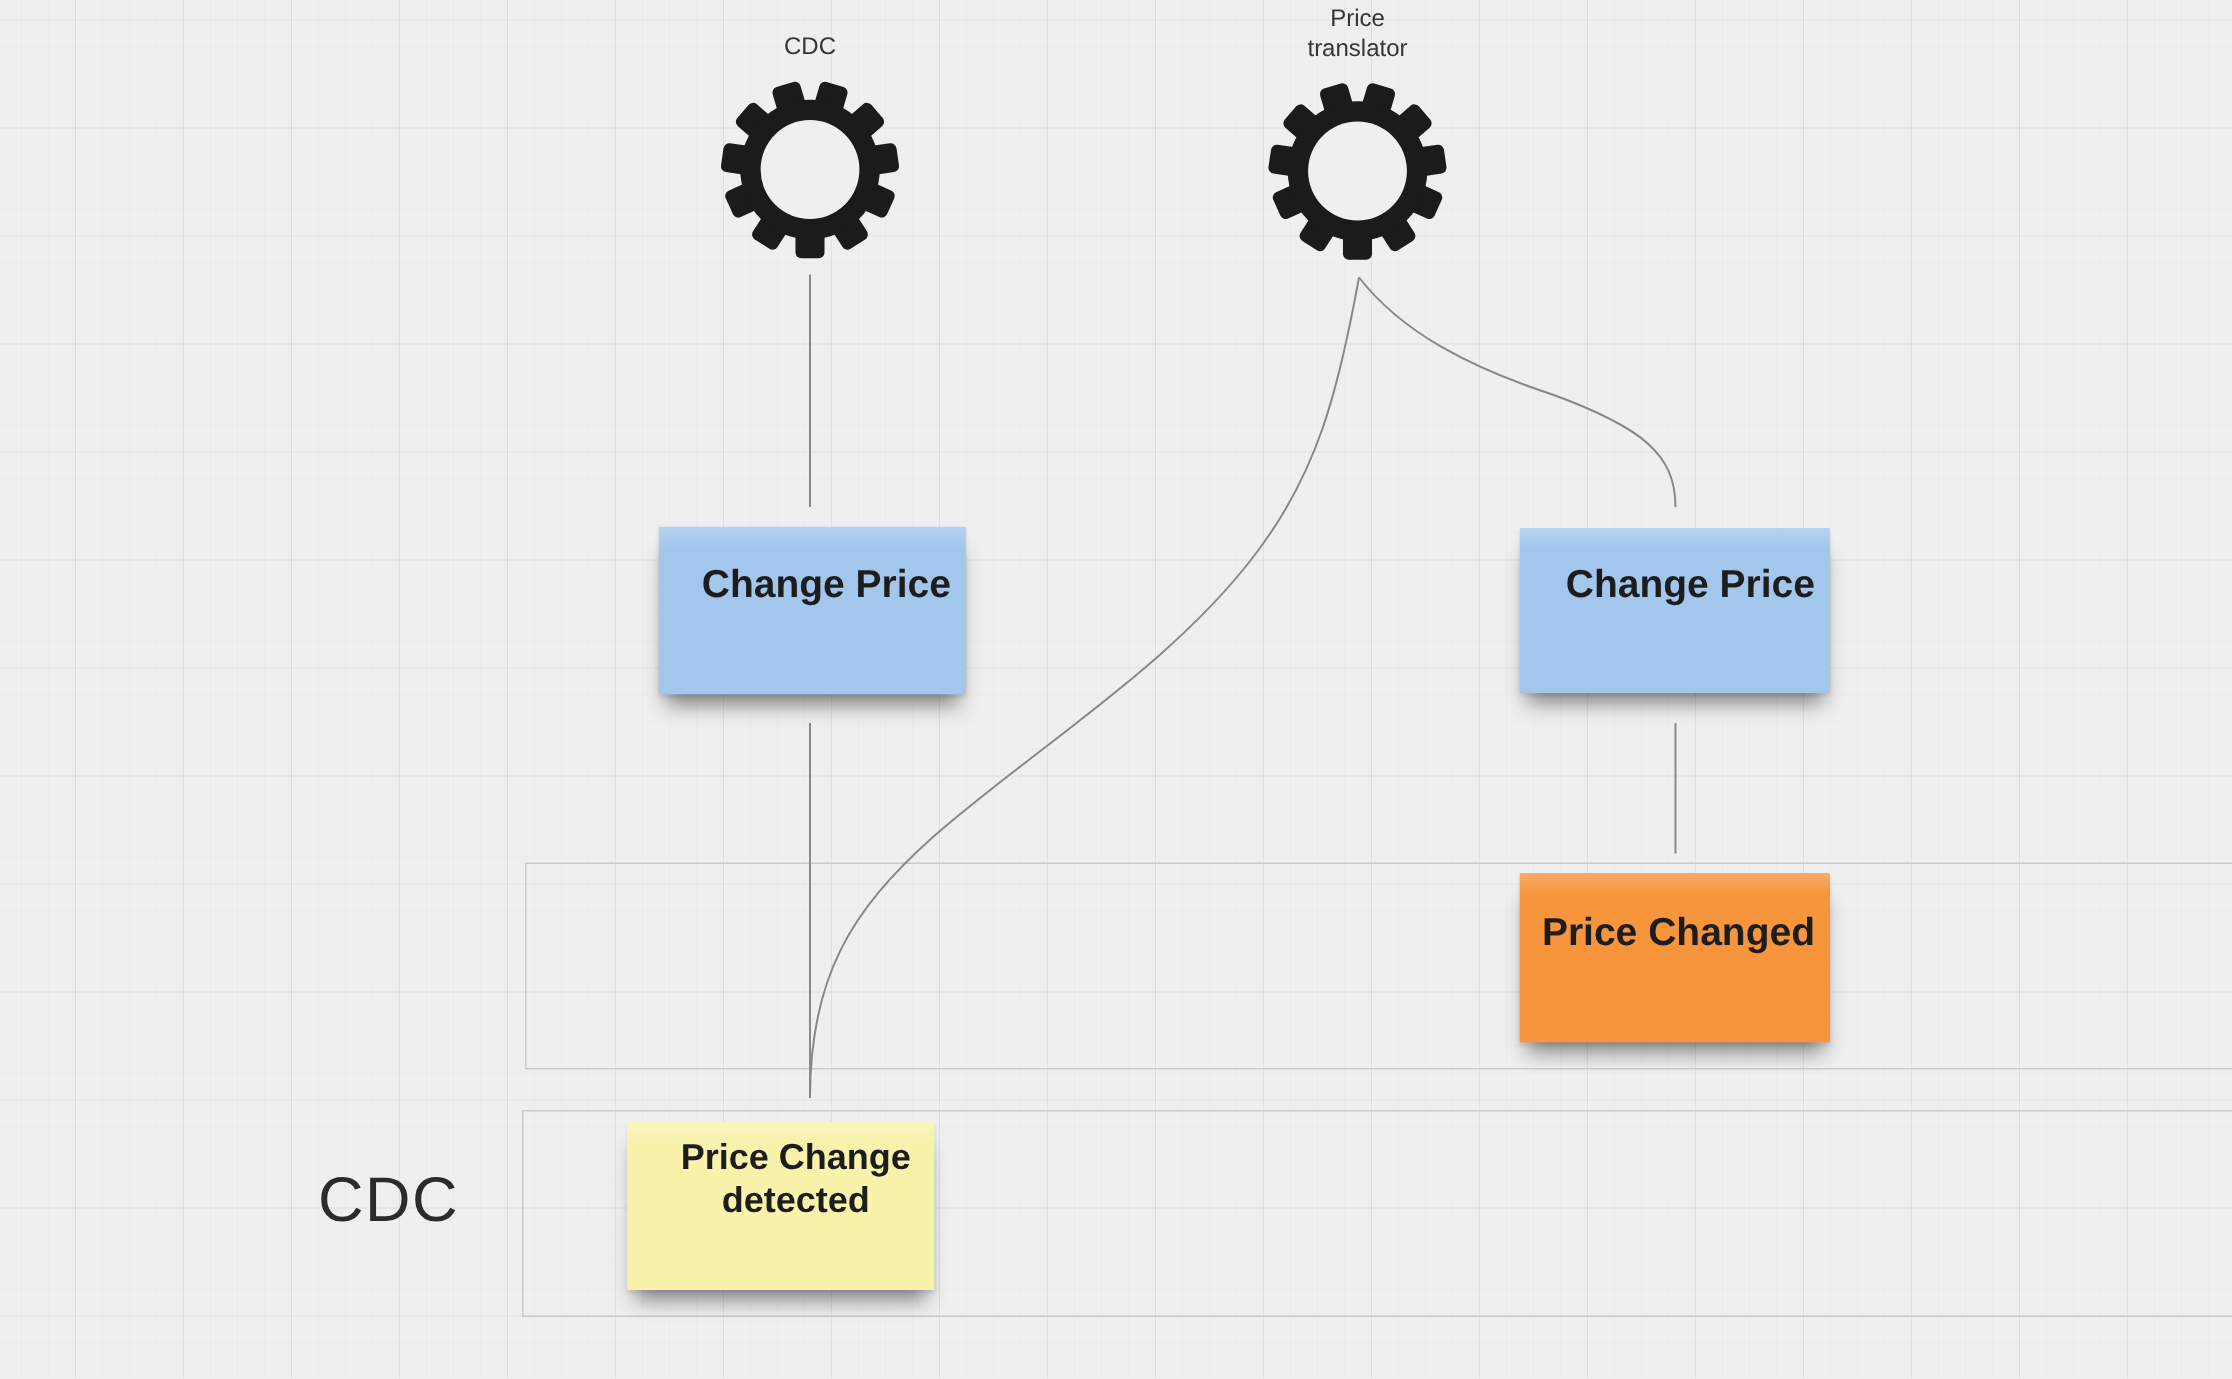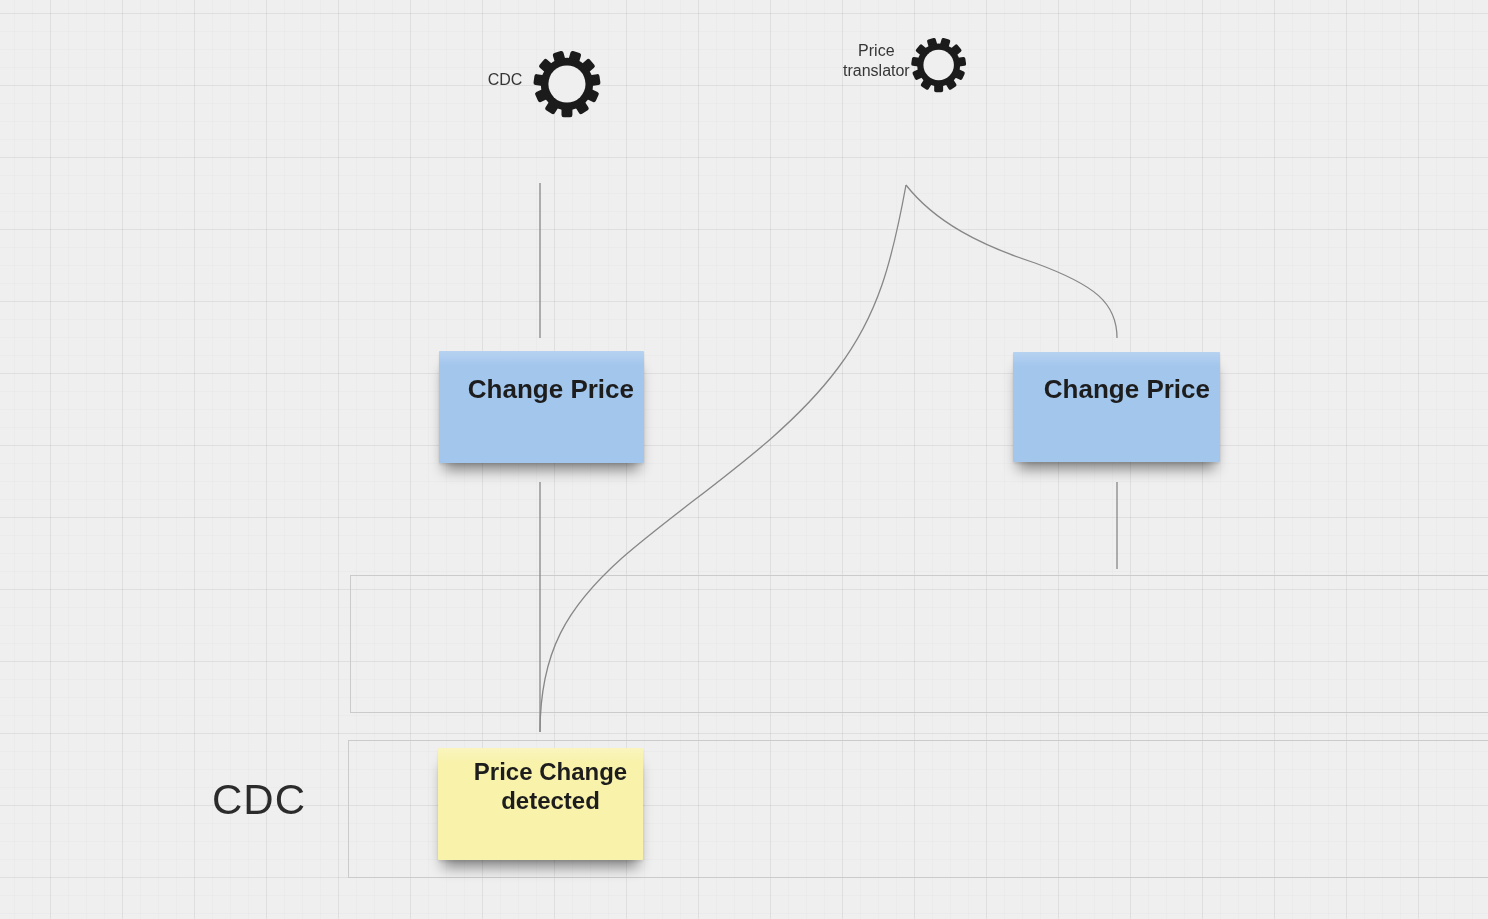--- a/index.html
+++ b/index.html
@@ -43,21 +43,21 @@
     position: absolute;
     left: 0; top: 0;
     width: 1488px; height: 919px;
   }
   svg.connectors path { fill: none; stroke-width: 1.3px; }
 
   .actor {
     position: absolute;
     width: 124px;
     display: flex;
-    flex-direction: row;
+    flex-direction: column;
     align-items: center;
   }
   .actor-cdc { left: 478px; top: 22px; }
   .actor-price-translator { left: 843px; top: 3px; }
   .actor-label {
     font-size: 16px;
     line-height: 20px;
     color: #363636;
     text-align: center;
     width: 96px;
@@ -78,21 +78,21 @@
   .note-text {
     font-weight: 700;
     color: #1d1d1d;
     text-align: center;
     font-size: 26px;
     line-height: 30px;
   }
   .note-change-price-left  { left: 439px; top: 351px; width: 205px; height: 112px; }
   .note-change-price-right { left: 1013px; top: 352px; width: 207px; height: 110px; }
   .note-price-changed      { left: 1013px; top: 582px; width: 207px; height: 113px; }
-  .note-price-change-detected { left: 438px; top: 748px; width: 205px; height: 112px; }
+  .note-price-change-detected { left: 418px; top: 748px; width: 205px; height: 112px; }
   .note-price-change-detected .note-text { font-size: 24px; line-height: 29px; max-width: 165px; }
 </style>
 </head>
 <body>
 
 <div class="board">
 
   <div class="lane lane-1"></div>
   <div class="lane lane-2"></div>
   <div class="lane-big-label">CDC</div>
@@ -153,18 +153,21 @@
   </div>
 
   <div class="note note-change-price-left" style="background-color: rgb(163, 198, 237);">
     <span class="note-text">Change Price</span>
   </div>
 
   <div class="note note-change-price-right" style="background-color: rgb(163, 198, 237);">
     <span class="note-text">Change Price</span>
   </div>
 
+  <div class="note note-price-changed" style="background-color: rgb(246, 149, 60);">
+    <span class="note-text">Price Changed</span>
+  </div>
 
   <div class="note note-price-change-detected" style="background-color: rgb(248, 242, 171);">
     <span class="note-text">Price Change detected</span>
   </div>
 
 </div>
 
 </body></html>

